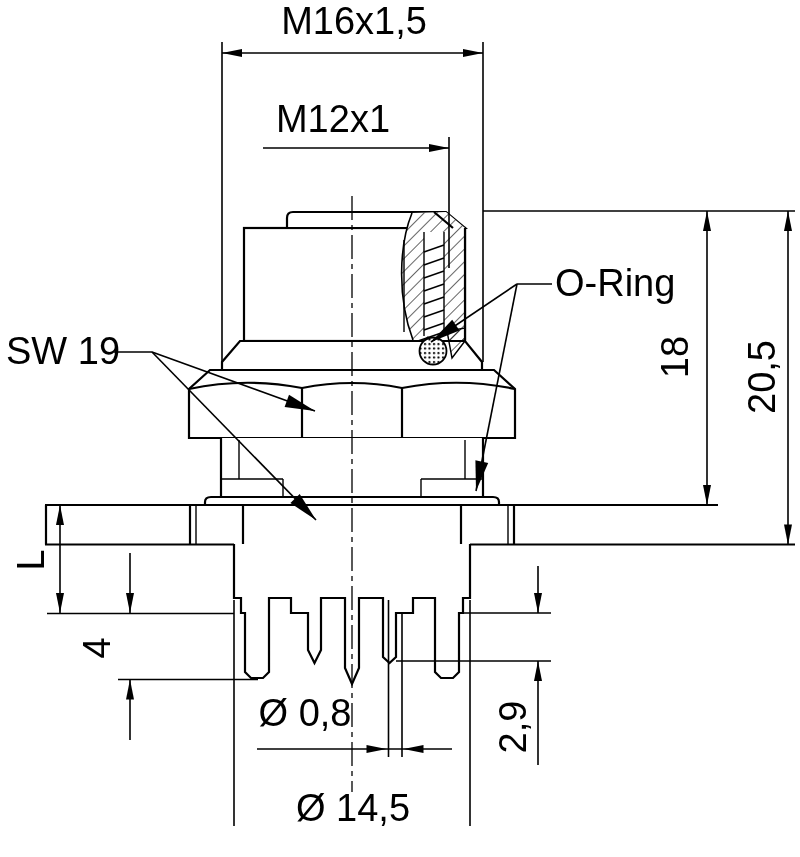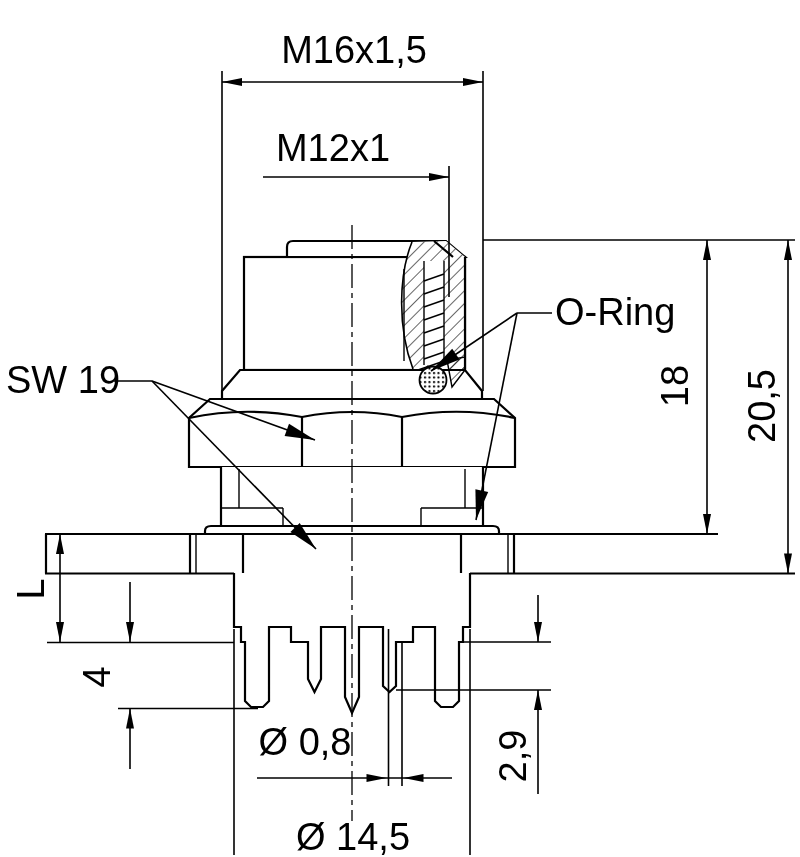--- a/index.html
+++ b/index.html
@@ -1,16 +1,16 @@
 <!DOCTYPE html>
 <html><head>
 <meta charset="utf-8">
 <style>
   html,body{margin:0;padding:0;background:#ffffff;}
-  .stage{width:800px;height:826px;position:relative;background:#fff;overflow:hidden;margin-top:29px;}
+  .stage{width:800px;height:826px;position:relative;background:#fff;overflow:hidden;}
   svg{display:block;}
   text{font-family:"Liberation Sans", sans-serif;font-size:38px;fill:#000;}
   .part{stroke:#000;stroke-width:2.2;fill:none;stroke-linejoin:miter;}
   .partfill{stroke:#000;stroke-width:2.2;fill:#fff;stroke-linejoin:miter;}
   .whitefill{fill:#fff;stroke:none;}
   .thin{stroke:#000;stroke-width:1.4;fill:none;}
   .dim{stroke:#000;stroke-width:1.6;fill:none;}
   .arrow{fill:#000;stroke:none;}
   .cl{stroke:#000;stroke-width:1.3;fill:none;stroke-dasharray:24 5 5 5;}
 </style>

